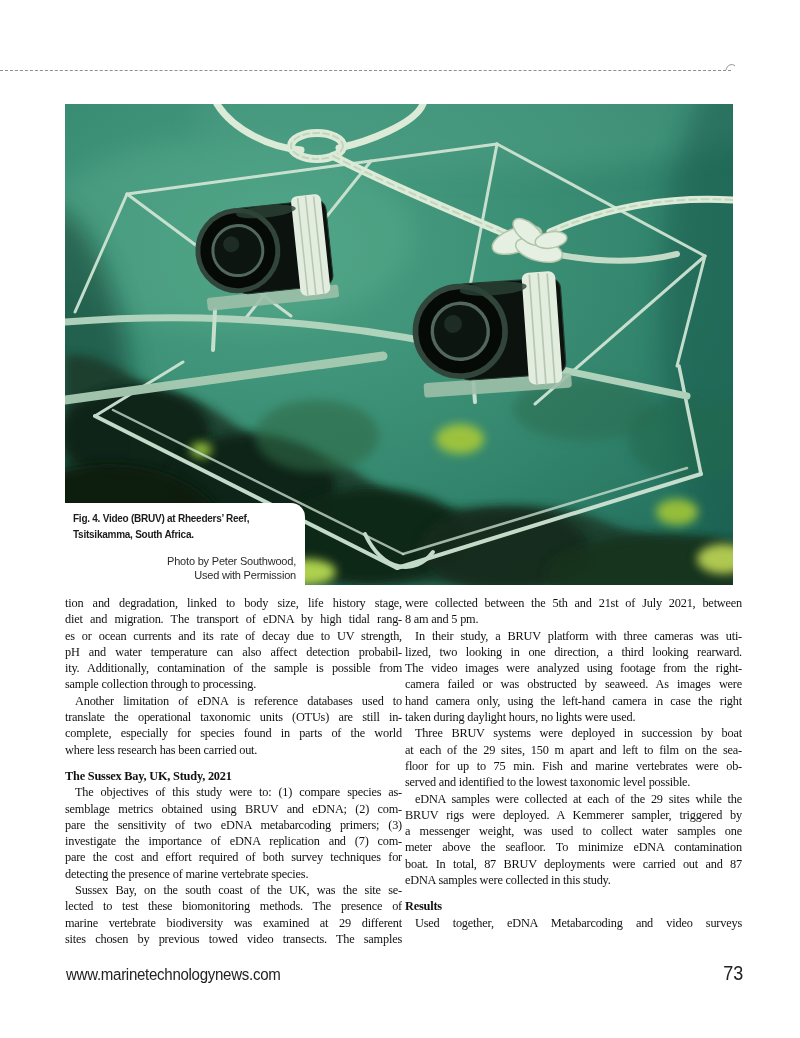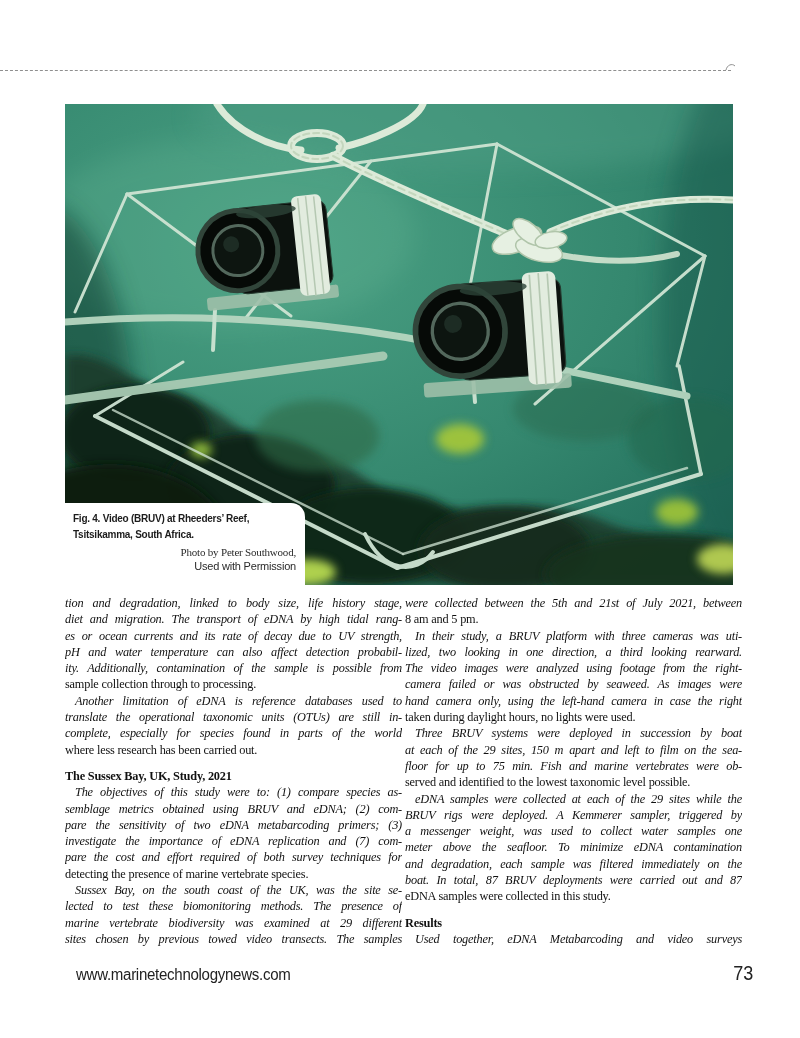--- a/index.html
+++ b/index.html
@@ -9,32 +9,32 @@
   #rule{position:absolute;left:0;top:70px;width:731px;border-top:1px dashed #8f8f8f;}
   #rule-end{position:absolute;left:725px;top:62px;}
   
   #figure{position:absolute;left:65px;top:104px;width:668px;height:481px;overflow:hidden;background:#2f8570;}
   #figure svg{display:block;}
   #caption-box{position:absolute;left:0;bottom:0;width:240px;height:82px;background:#ffffff;
                border-radius:0 14px 0 0;box-sizing:border-box;padding:8px 9px 0 8px;
                font-family:"Liberation Sans",sans-serif;}
   .cap-bold{font-weight:bold;font-size:10px;line-height:15.5px;letter-spacing:-0.25px;color:#1c1c1c;white-space:nowrap;}
   .cap-credit{font-size:11px;line-height:13.5px;text-align:right;color:#2a2a2a;letter-spacing:-0.2px;white-space:nowrap;}
-  .cap-credit.first{margin-top:4px;font-family:Liberation Serif, serif;}
+  .cap-credit.first{margin-top:13px;}
   
   #columns{position:absolute;left:65px;top:595px;width:677px;display:flex;justify-content:space-between;}
   .col{width:337px;}
   .blk.p{margin:0;}
   .blk.h .ln{font-weight:bold;}
   .ln{font-size:12.3px;line-height:16.3px;height:16.3px;letter-spacing:-0.2px;
       text-align:justify;overflow:hidden;white-space:nowrap;}
-  .ln.jl{white-space:normal;text-align-last:justify;font-style:italic;-moz-text-align-last:justify;}
+  .ln.jl{white-space:normal;text-align-last:justify;-moz-text-align-last:justify;}
   .ln.ind{text-indent:10px;}
   
-  #footer{position:absolute;left:76px;top:962px;width:677px;display:flex;justify-content:space-between;align-items:baseline;}
+  #footer{position:absolute;left:66px;top:962px;width:677px;display:flex;justify-content:space-between;align-items:baseline;}
   #footer-url{font-family:"Liberation Sans",sans-serif;font-size:16px;letter-spacing:-0.3px;color:#222;transform:scaleX(.94);transform-origin:left;}
   #page-number{font-family:"Liberation Sans",sans-serif;font-size:20px;color:#222;transform:scaleX(.9);transform-origin:right;}
 </style>
 </head>
 <body>
 
 <div id="page">
 
   <div id="rule"></div>
   <svg id="rule-end" width="12" height="10">
@@ -208,21 +208,20 @@
           <div class="ln jl ind">Three BRUV systems were deployed in succession by boat</div>
           <div class="ln jl">at each of the 29 sites, 150 m apart and left to film on the sea-</div>
           <div class="ln jl">floor for up to 75 min. Fish and marine vertebrates were ob-</div>
           <div class="ln">served and identified to the lowest taxonomic level possible.</div>
         </div>
         <div class="blk p">
           <div class="ln jl ind">eDNA samples were collected at each of the 29 sites while the</div>
           <div class="ln jl">BRUV rigs were deployed. A Kemmerer sampler, triggered by</div>
           <div class="ln jl">a messenger weight, was used to collect water samples one</div>
           <div class="ln jl">meter above the seafloor. To minimize eDNA contamination</div>
-          <div class="ln jl">and degradation, each sample was filtered immediately on the</div>
           <div class="ln jl">boat. In total, 87 BRUV deployments were carried out and 87</div>
           <div class="ln">eDNA samples were collected in this study.</div>
         </div>
         <div class="blk h" style="margin-top: 10px;">
           <div class="ln">Results</div>
         </div>
         <div class="blk p">
           <div class="ln jl ind">Used together, eDNA Metabarcoding and video surveys</div>
         </div>
       </div>

